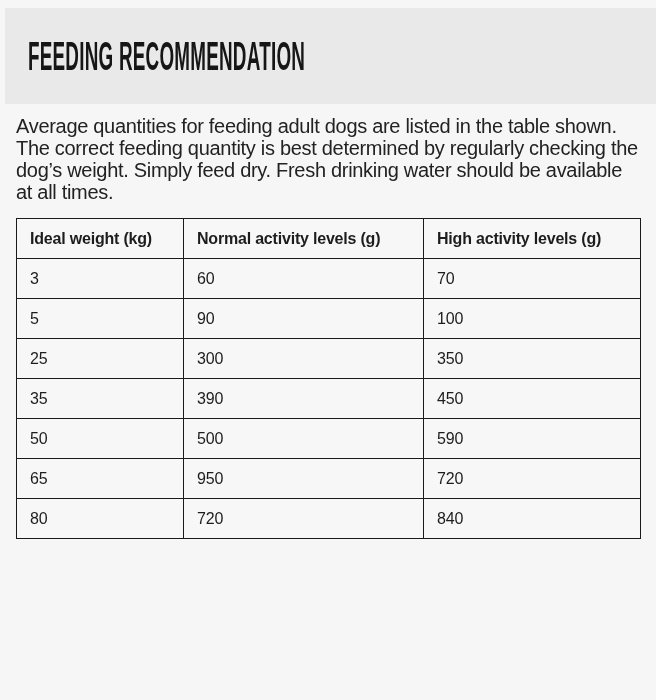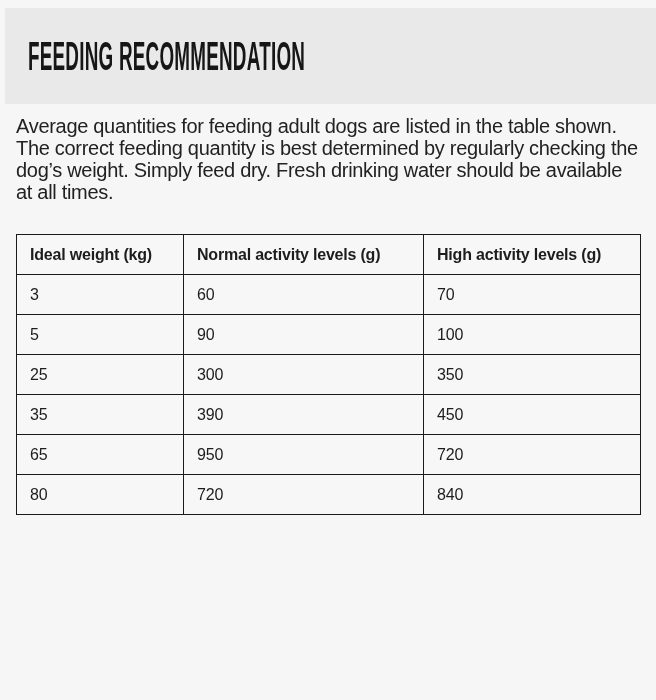--- a/index.html
+++ b/index.html
@@ -43,21 +43,21 @@
   }
   .description {
     margin-top: 11px;
     width: 624px;
     font-size: 20px;
     line-height: 22px;
     letter-spacing: -0.3px;
     color: #222;
   }
   table.feeding-table {
-    margin-top: 31px;
+    margin-top: 15px;
     width: 624px;
     border-collapse: collapse;
     table-layout: fixed;
     background: #f7f7f8;
   }
   .feeding-table th, .feeding-table td {
     border: 1px solid #1a1a1a;
     height: 40px;
     padding: 0 13px;
     text-align: left;
@@ -109,20 +109,25 @@
         <td>25</td>
         <td>300</td>
         <td>350</td>
       </tr>
       <tr>
         <td>35</td>
         <td>390</td>
         <td>450</td>
       </tr>
       <tr>
+        <td>50</td>
+        <td>500</td>
+        <td>590</td>
+      </tr>
+      <tr>
         <td>65</td>
         <td>950</td>
         <td>720</td>
       </tr>
       <tr>
         <td>80</td>
         <td>720</td>
         <td>840</td>
       </tr>
     </tbody>

